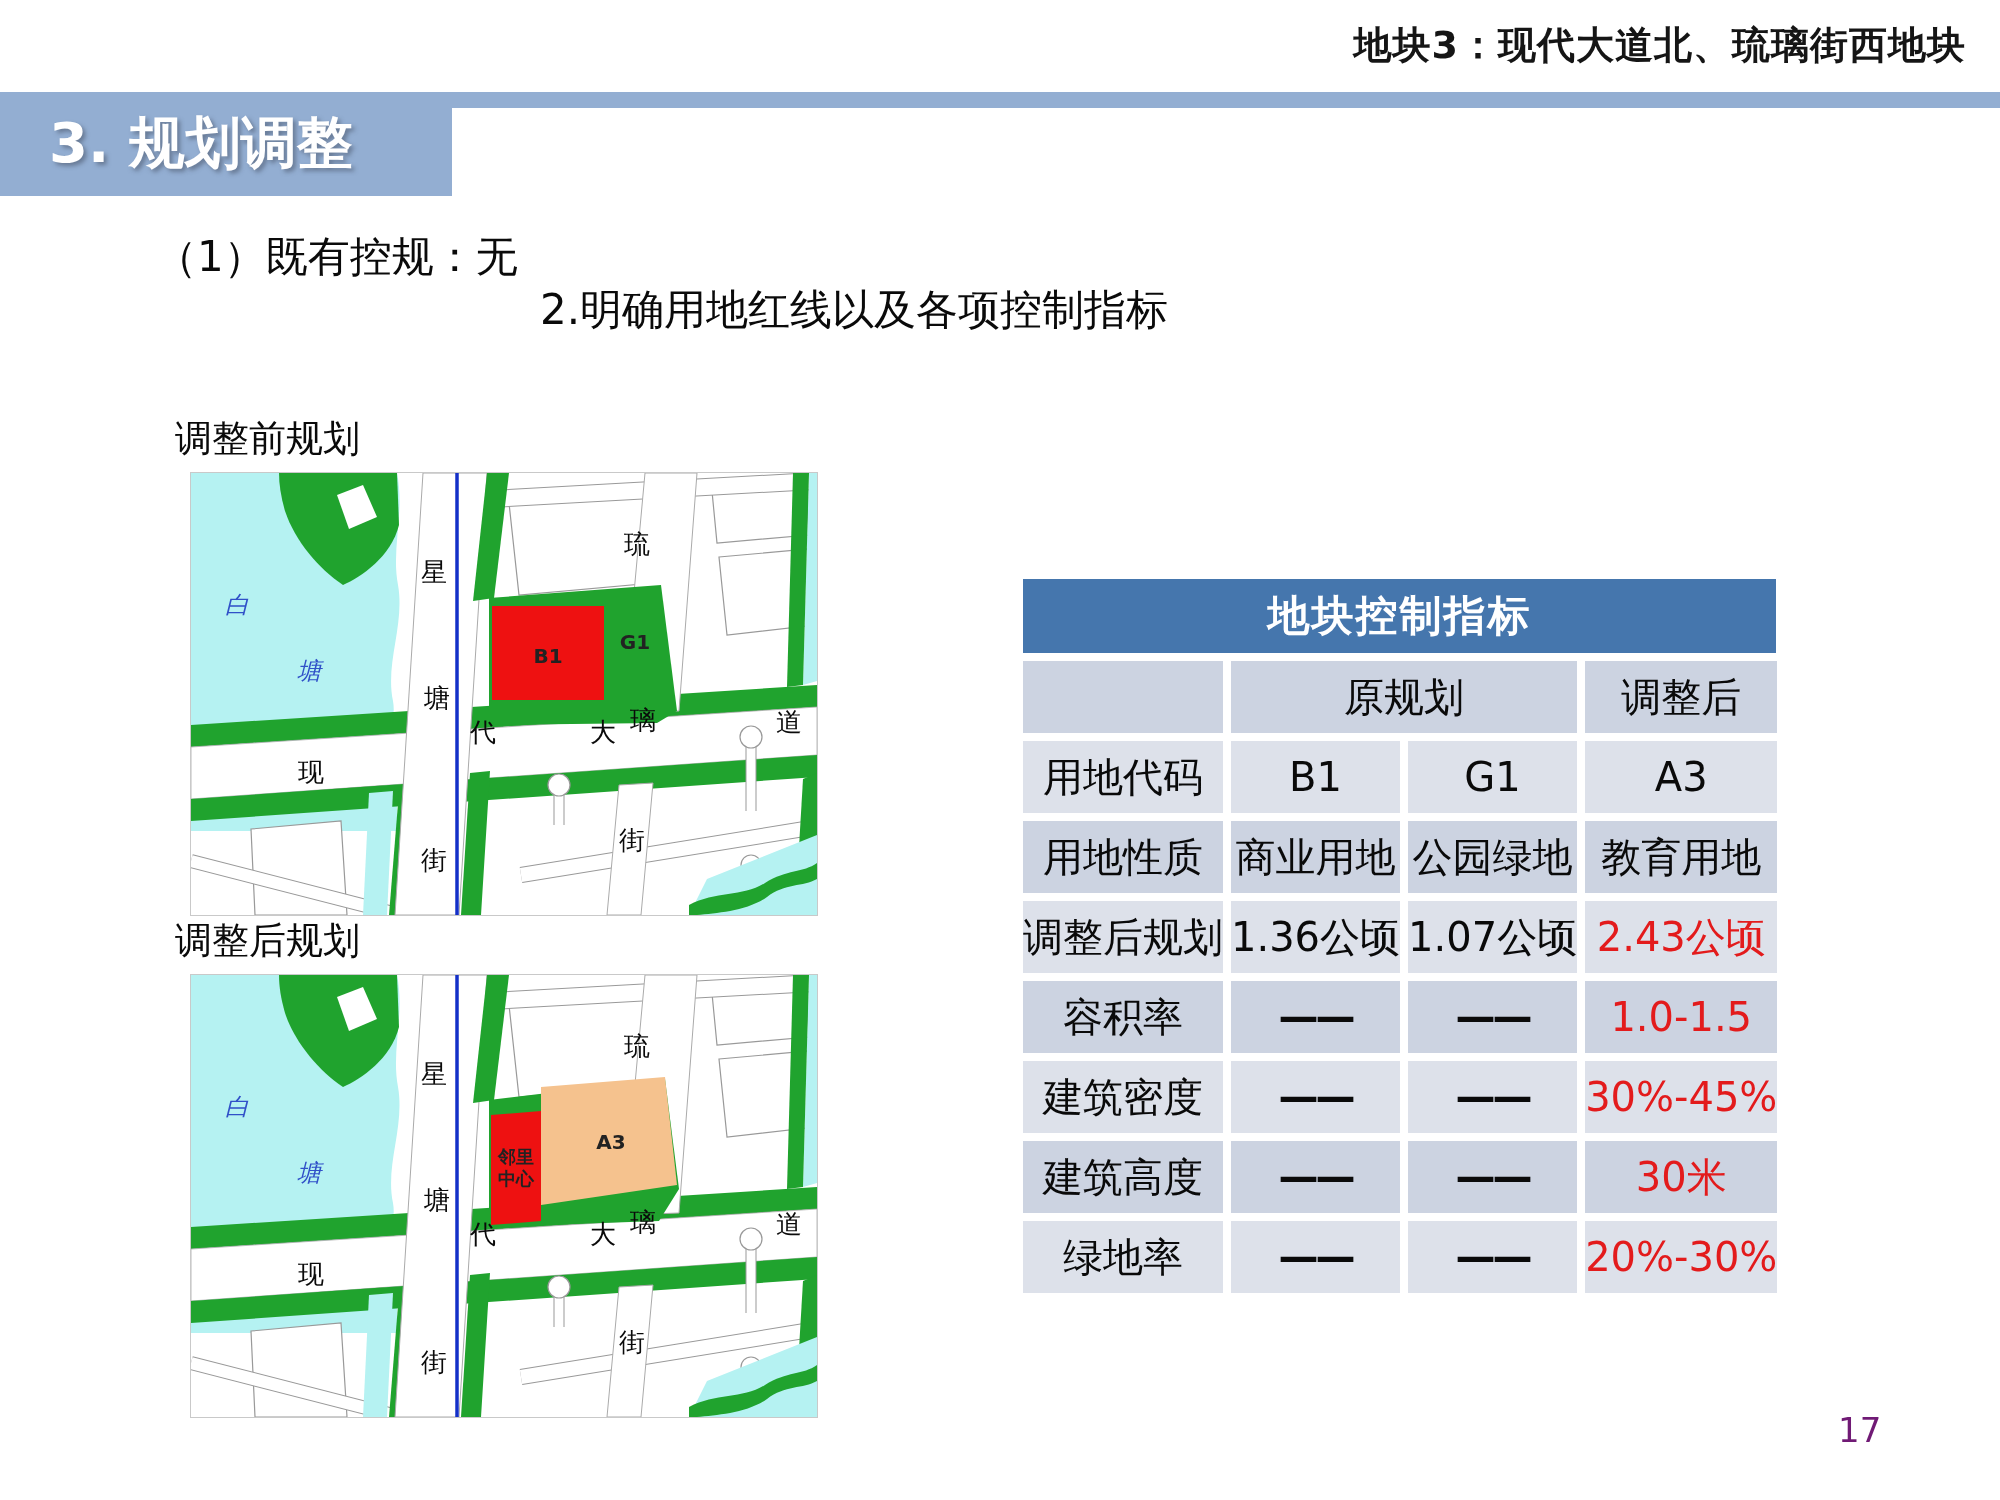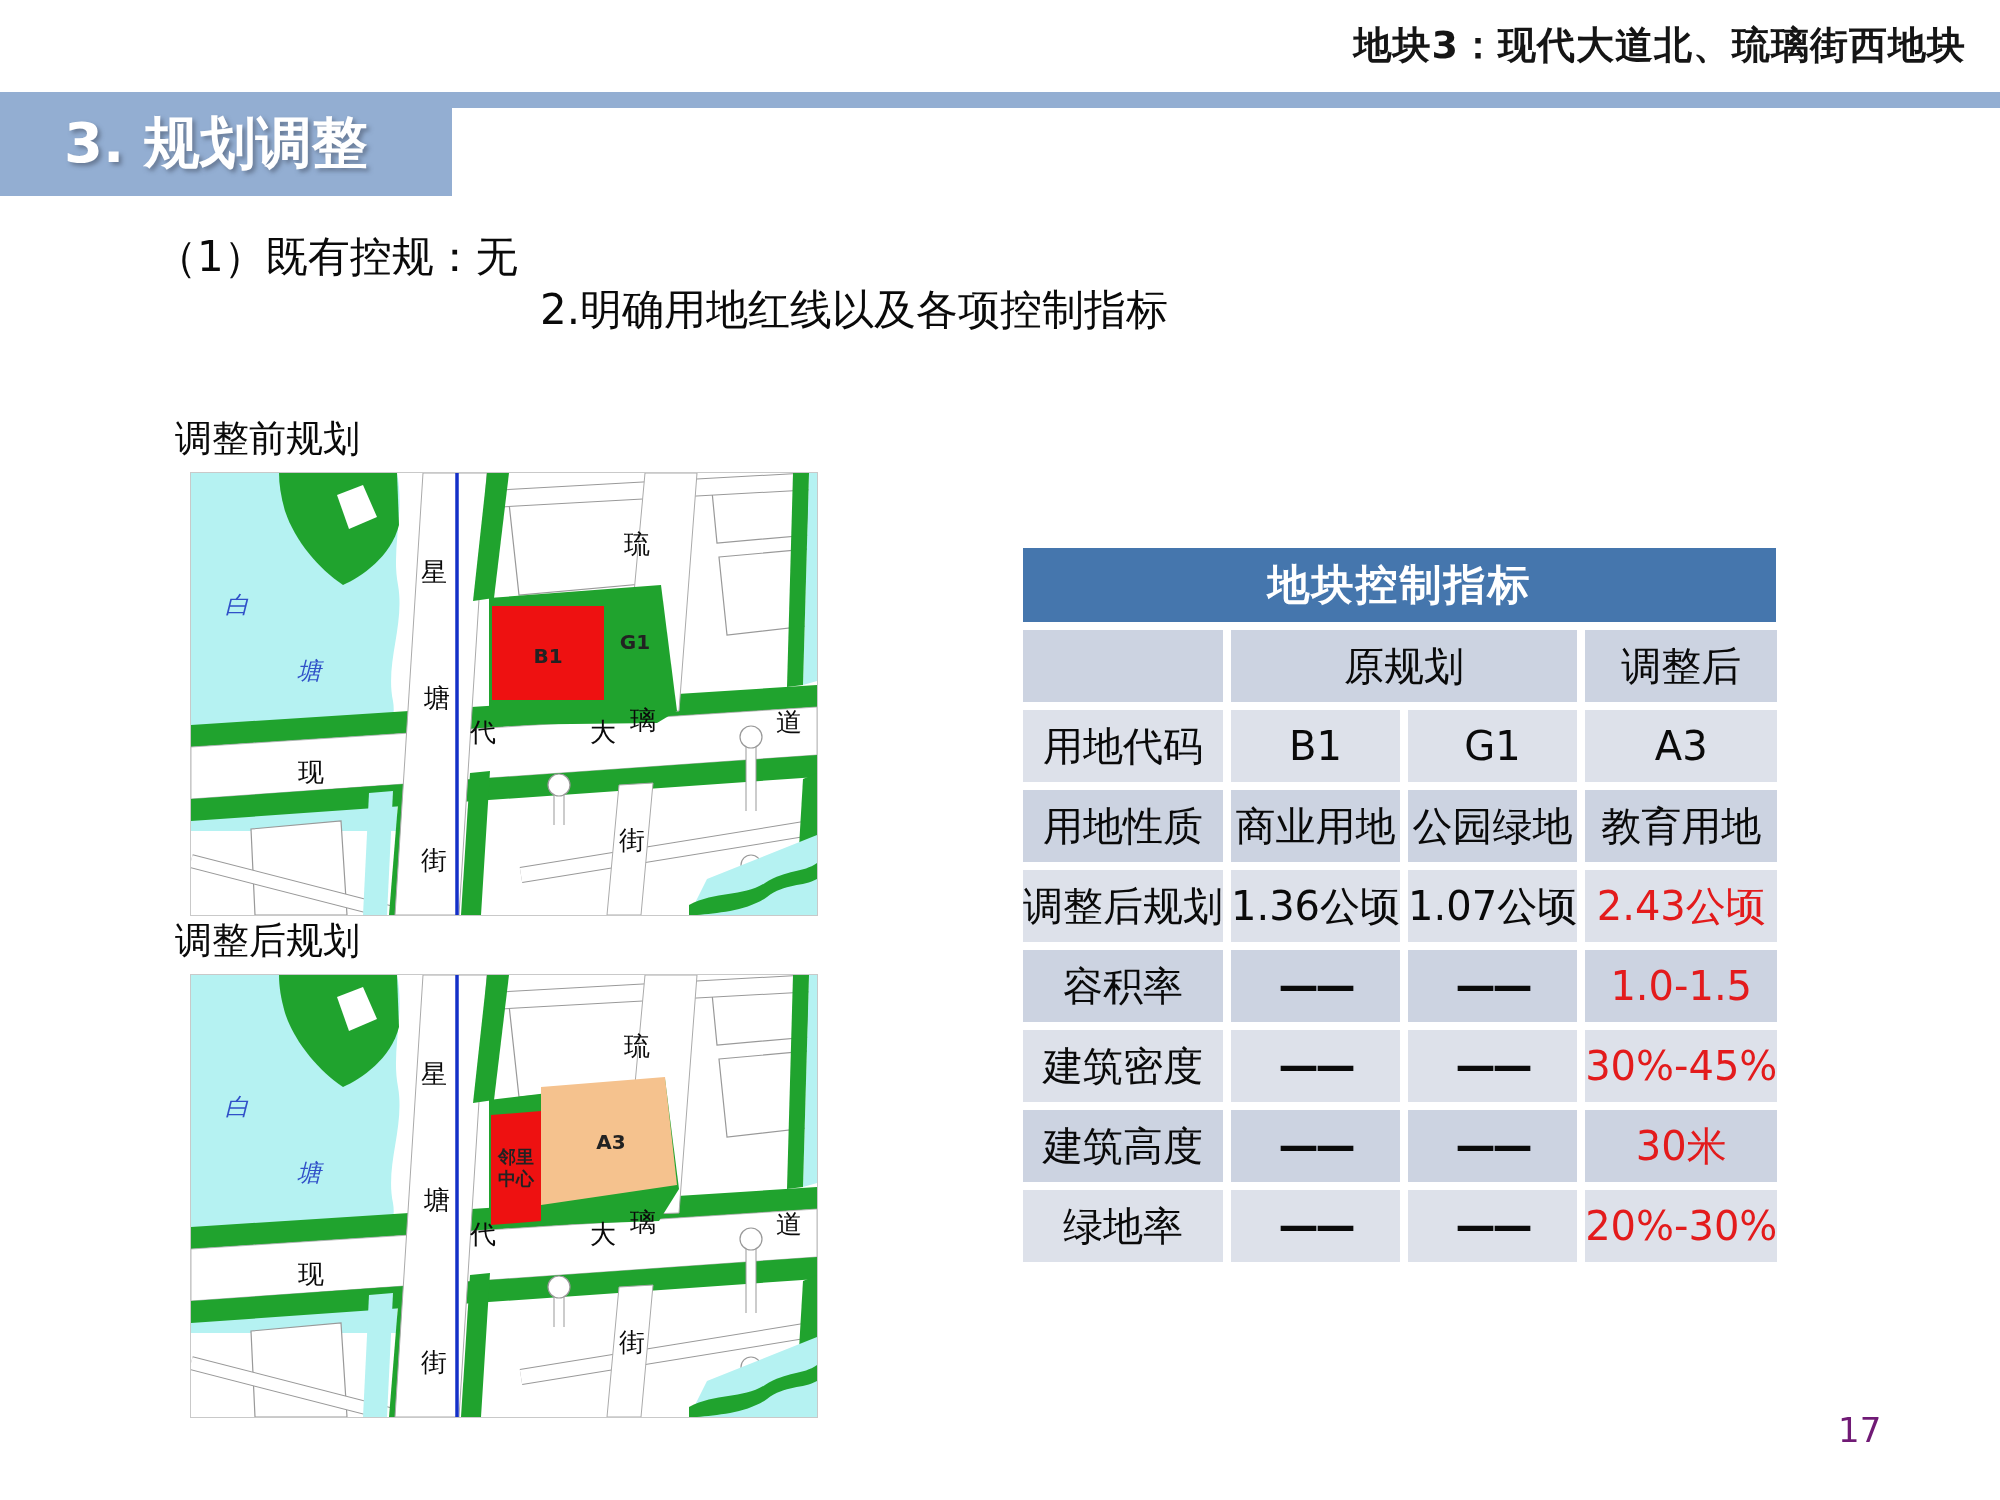--- a/index.html
+++ b/index.html
@@ -9,41 +9,41 @@
   }
   .abs{position:absolute;}
 
   
   #top-header{
     top:20px;right:34px;font-size:38px;font-weight:600;letter-spacing:1px;color:#151515;
   }
   #accent-band{left:0;top:92px;width:2000px;height:16px;background:var(--accent_band);}
   #title-block{
     left:0;top:92px;width:452px;height:104px;background:var(--accent_band);
-    display:flex;align-items:center;padding-left:64px;box-sizing:border-box;
+    display:flex;align-items:center;padding-left:49px;box-sizing:border-box;
   }
   #title-block .title-text{
     font-size:56px;font-weight:bold;color:#ffffff;
     text-shadow:3px 3px 4px rgba(70,80,100,0.55);white-space:nowrap;
   }
 
   
   #body-text{left:155px;top:230px;font-size:42px;line-height:53px;font-weight:400;color:#0a0a0a;}
   #body-text .indent-item{padding-left:385px;text-align:center;}
 
   
   .map-label{left:175px;font-size:37px;font-weight:500;color:#0a0a0a;}
   #map1-label{top:414px;}
   #map2-label{top:916px;}
   .map-box{left:190px;width:626px;height:442px;border:1px solid #c9c9c9;background:#fff;}
   #map1{top:472px;}
   #map2{top:974px;}
 
   
-  #ctable{left:975px;top:548px;width:753px;padding-left:48px;}
+  #ctable{left:975px;top:579px;width:753px;padding-left:48px;}
   #table-title{
     height:74px;background:var(--table_header);color:#fff;font-size:42px;font-weight:bold;
     display:flex;align-items:center;justify-content:center;margin-bottom:8px;letter-spacing:2px;
   }
   #table-grid{display:grid;grid-template-columns:repeat(4,1fr);gap:8px;}
   .cell{
     height:72px;display:flex;align-items:center;justify-content:center;
     font-size:40px;color:#0a0a0a;white-space:nowrap;
   }
   .cell.dark{background:var(--row_dark);}

